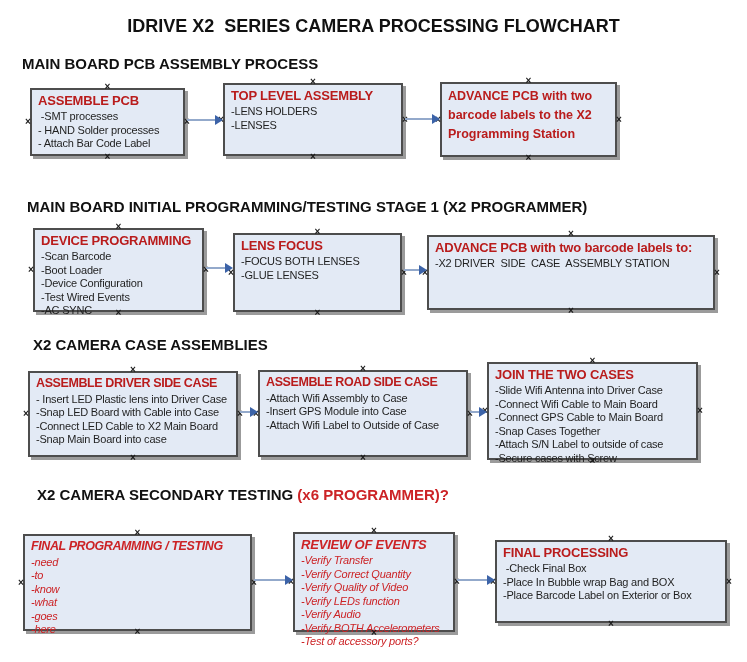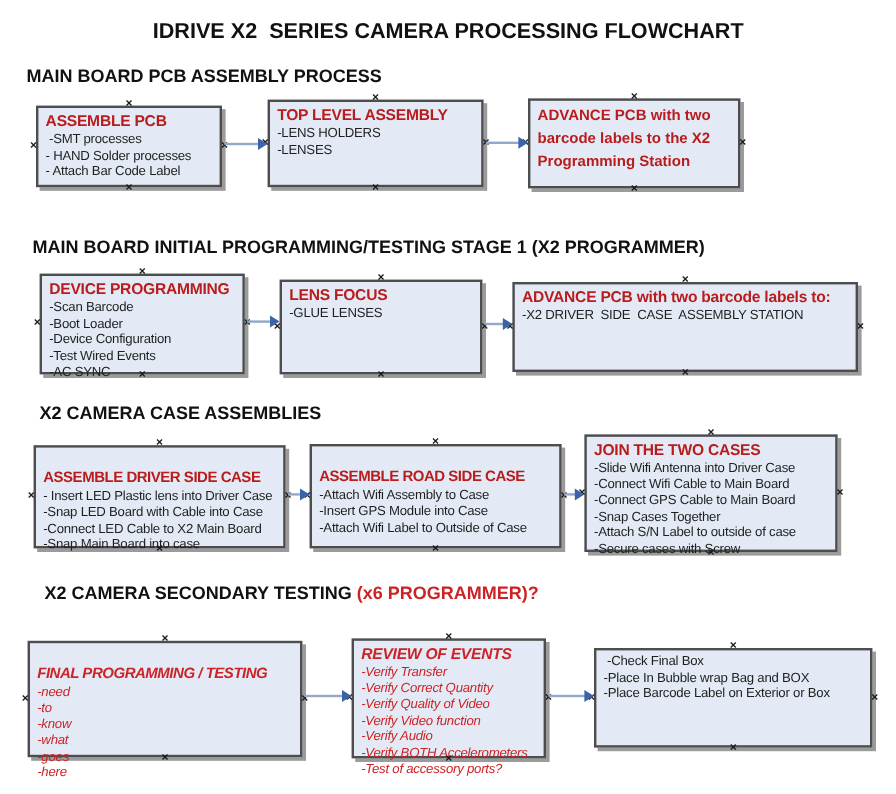--- a/index.html
+++ b/index.html
@@ -28,21 +28,21 @@
     position:absolute; background:var(--box-fill);
     border:2px solid var(--box-border);
     box-shadow:3px 3px 0 rgba(130,130,130,0.8);
     padding:3px 6px 4px 6px;
   }
   .btitle{
     font-size:13px; font-weight:bold; color:#b91c1c; white-space:nowrap;
     letter-spacing:-0.2px; line-height:1.25; margin-bottom:1px;
   }
   .btitle.wrap{ white-space:normal; font-size:12.5px; line-height:1.5; letter-spacing:0; }
-  .tight .btitle{ font-size:12.5px; letter-spacing:-0.4px;margin-top:15px; }
+  .tight .btitle{ font-size:12.5px; letter-spacing:-0.4px; }
   .bitem{
     font-size:11px; line-height:13.5px; letter-spacing:-0.2px;
     color:#1f1f1f; white-space:pre;
   }
   .box.red .btitle, .box.red .bitem{ color:var(--red);font-style:italic; }
 
   
   .s1b1{ left:30px;  top:88px;  width:155px; height:68px; }
   .s1b2{ left:223px; top:83px;  width:180px; height:73px; }
   .s1b3{ left:440px; top:82px;  width:177px; height:75px; }
@@ -140,20 +140,21 @@
         <div class="bitem">-AC SYNC</div>
       </div>
   <span class="hd hd-t">×</span>
       <span class="hd hd-b">×</span>
       <span class="hd hd-l">×</span>
       <span class="hd hd-r">×</span>
     </div>
   <div class="box s2b2">
     <div class="btitle">LENS FOCUS</div>
     <div class="bitems">
+        <div class="bitem">-FOCUS BOTH LENSES</div>
         <div class="bitem">-GLUE LENSES</div>
       </div>
   <span class="hd hd-t">×</span>
       <span class="hd hd-b">×</span>
       <span class="hd hd-l">×</span>
       <span class="hd hd-r">×</span>
     </div>
   <div class="box s2b3">
     <div class="btitle">ADVANCE PCB with two barcode labels to:</div>
     <div class="bitems">
@@ -220,31 +221,32 @@
       <span class="hd hd-b">×</span>
       <span class="hd hd-l">×</span>
       <span class="hd hd-r">×</span>
     </div>
   <div class="box s4b2 red">
     <div class="btitle">REVIEW OF EVENTS</div>
     <div class="bitems">
         <div class="bitem">-Verify Transfer</div>
         <div class="bitem">-Verify Correct Quantity</div>
         <div class="bitem">-Verify Quality of Video</div>
-        <div class="bitem">-Verify Video function</div>
+        <div class="bitem">-Verify LEDs function</div>
         <div class="bitem">-Verify Audio</div>
         <div class="bitem">-Verify BOTH Accelerometers</div>
         <div class="bitem">-Test of accessory ports?</div>
       </div>
   <span class="hd hd-t">×</span>
       <span class="hd hd-b">×</span>
       <span class="hd hd-l">×</span>
       <span class="hd hd-r">×</span>
     </div>
   <div class="box s4b3">
+    <div class="btitle">FINAL PROCESSING</div>
     <div class="bitems">
         <div class="bitem"> -Check Final Box</div>
         <div class="bitem">-Place In Bubble wrap Bag and BOX</div>
         <div class="bitem">-Place Barcode Label on Exterior or Box</div>
       </div>
   <span class="hd hd-t">×</span>
       <span class="hd hd-b">×</span>
       <span class="hd hd-l">×</span>
       <span class="hd hd-r">×</span>
     </div>

